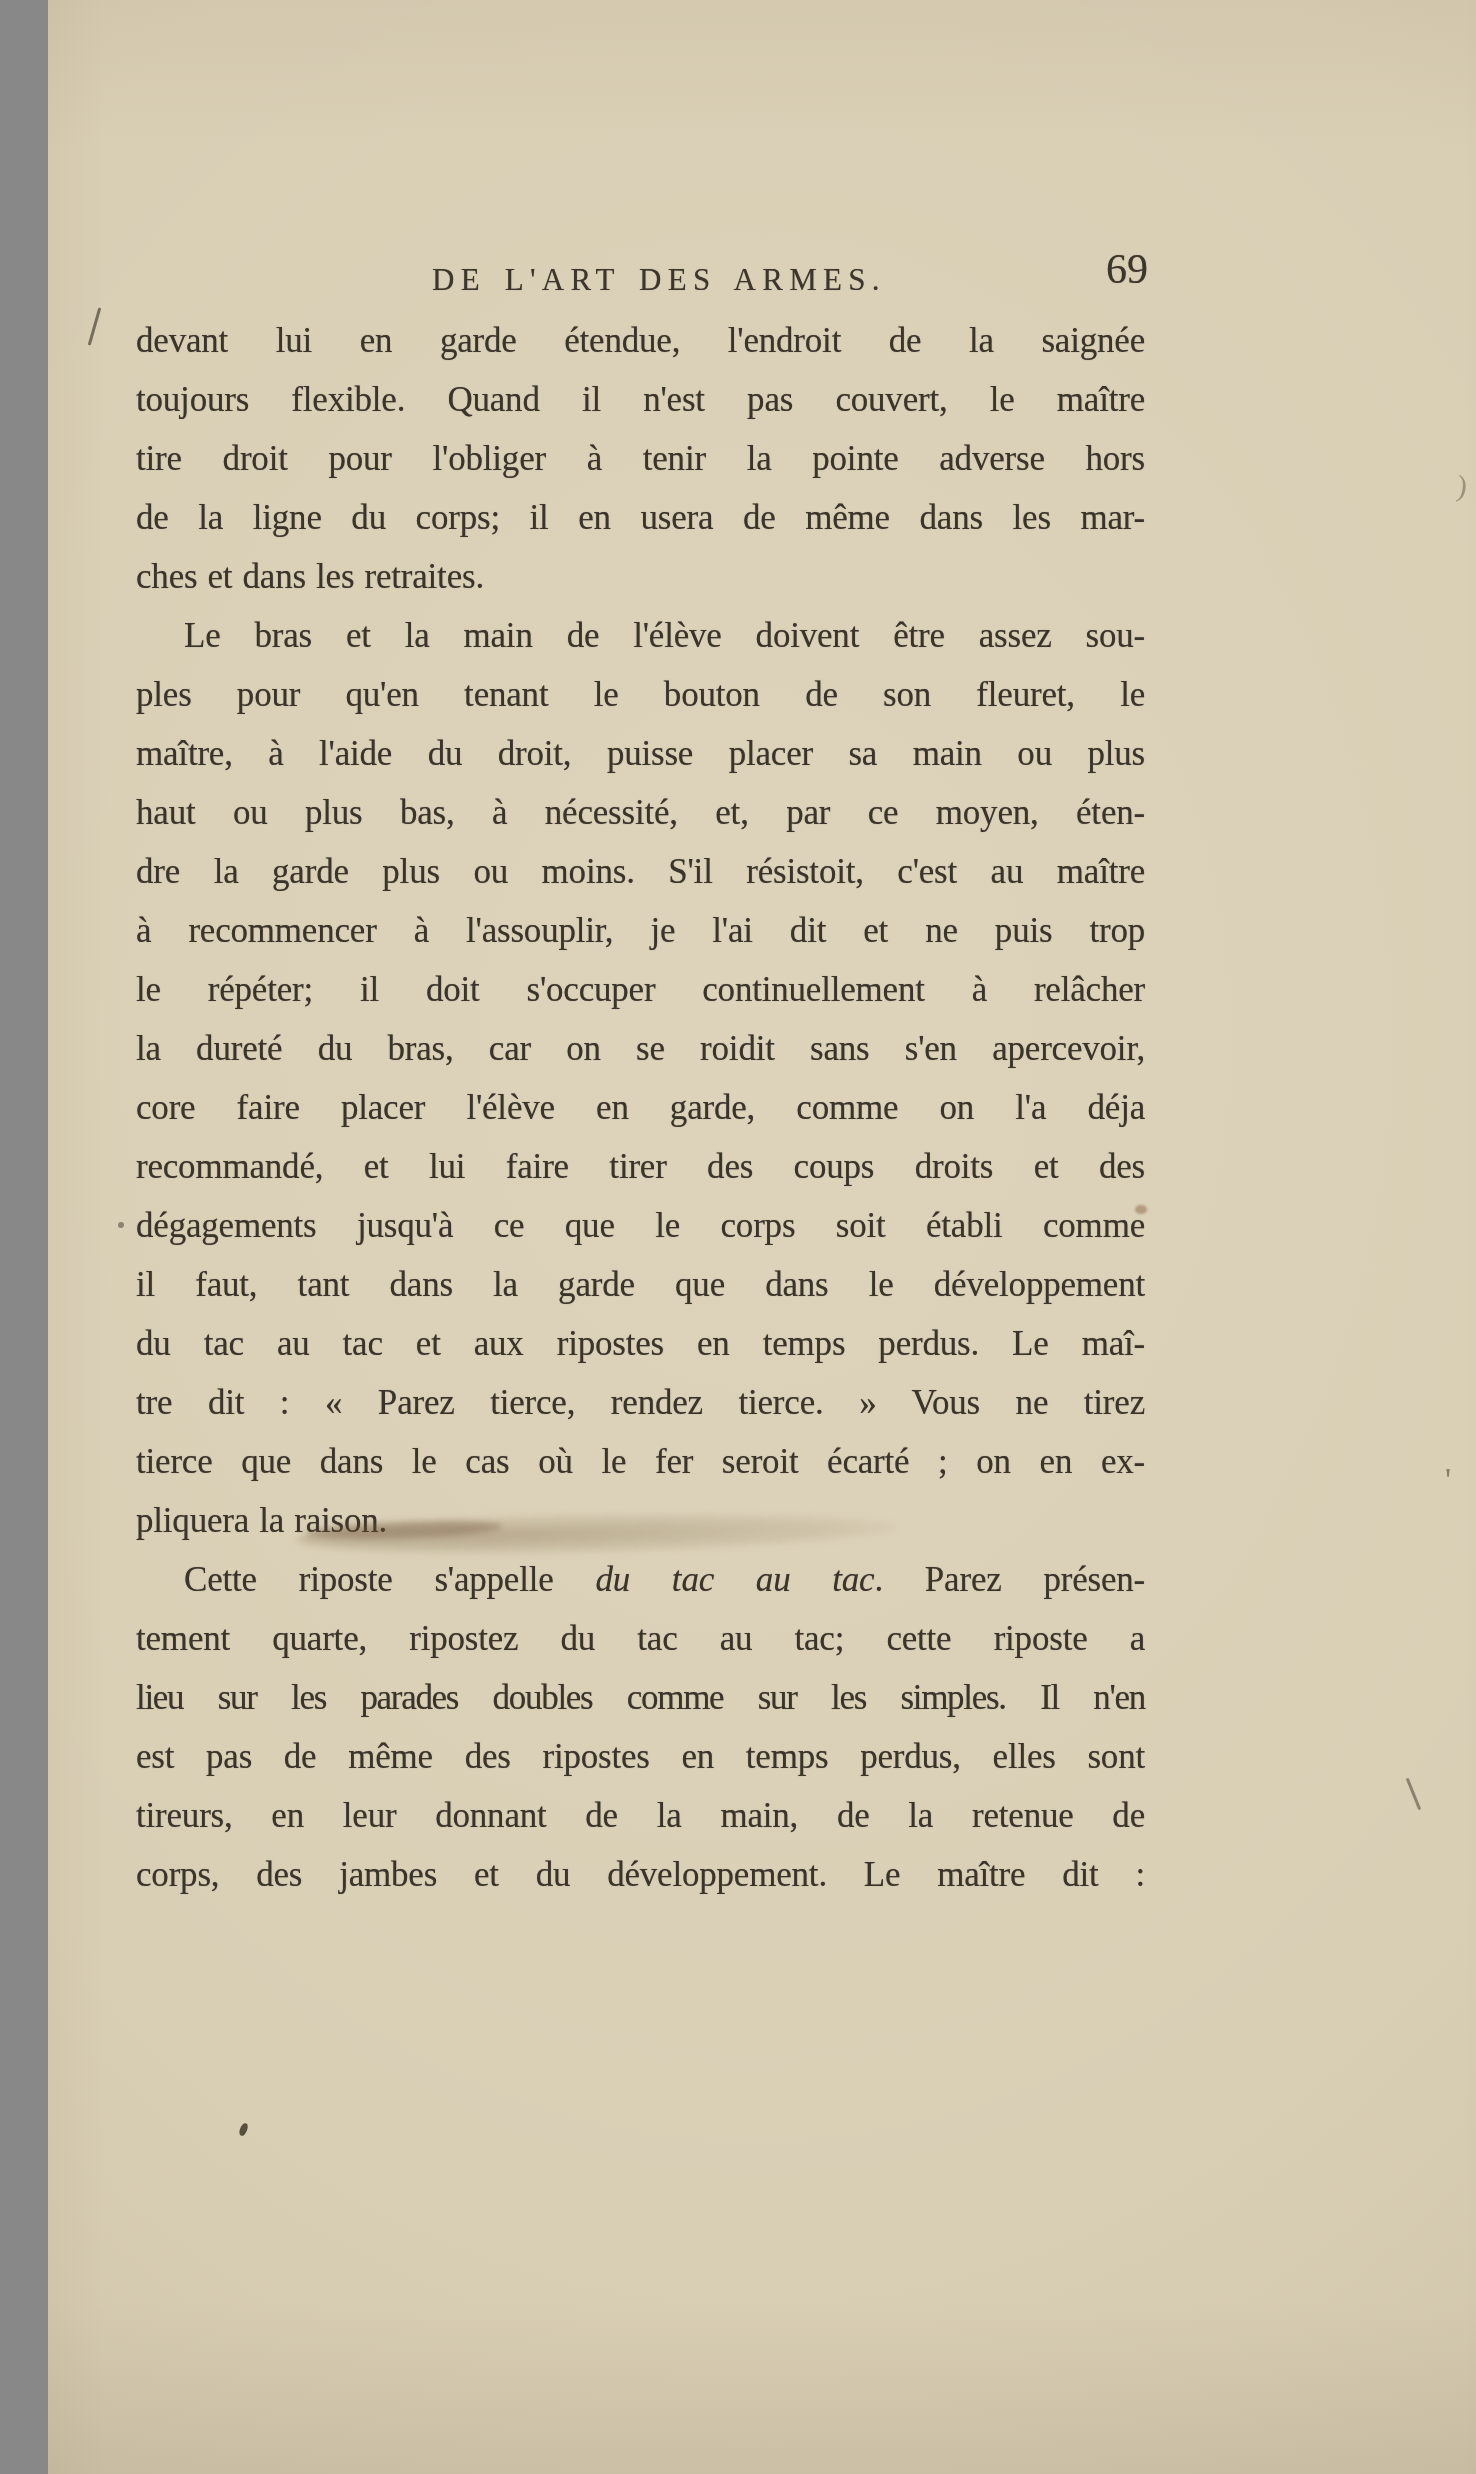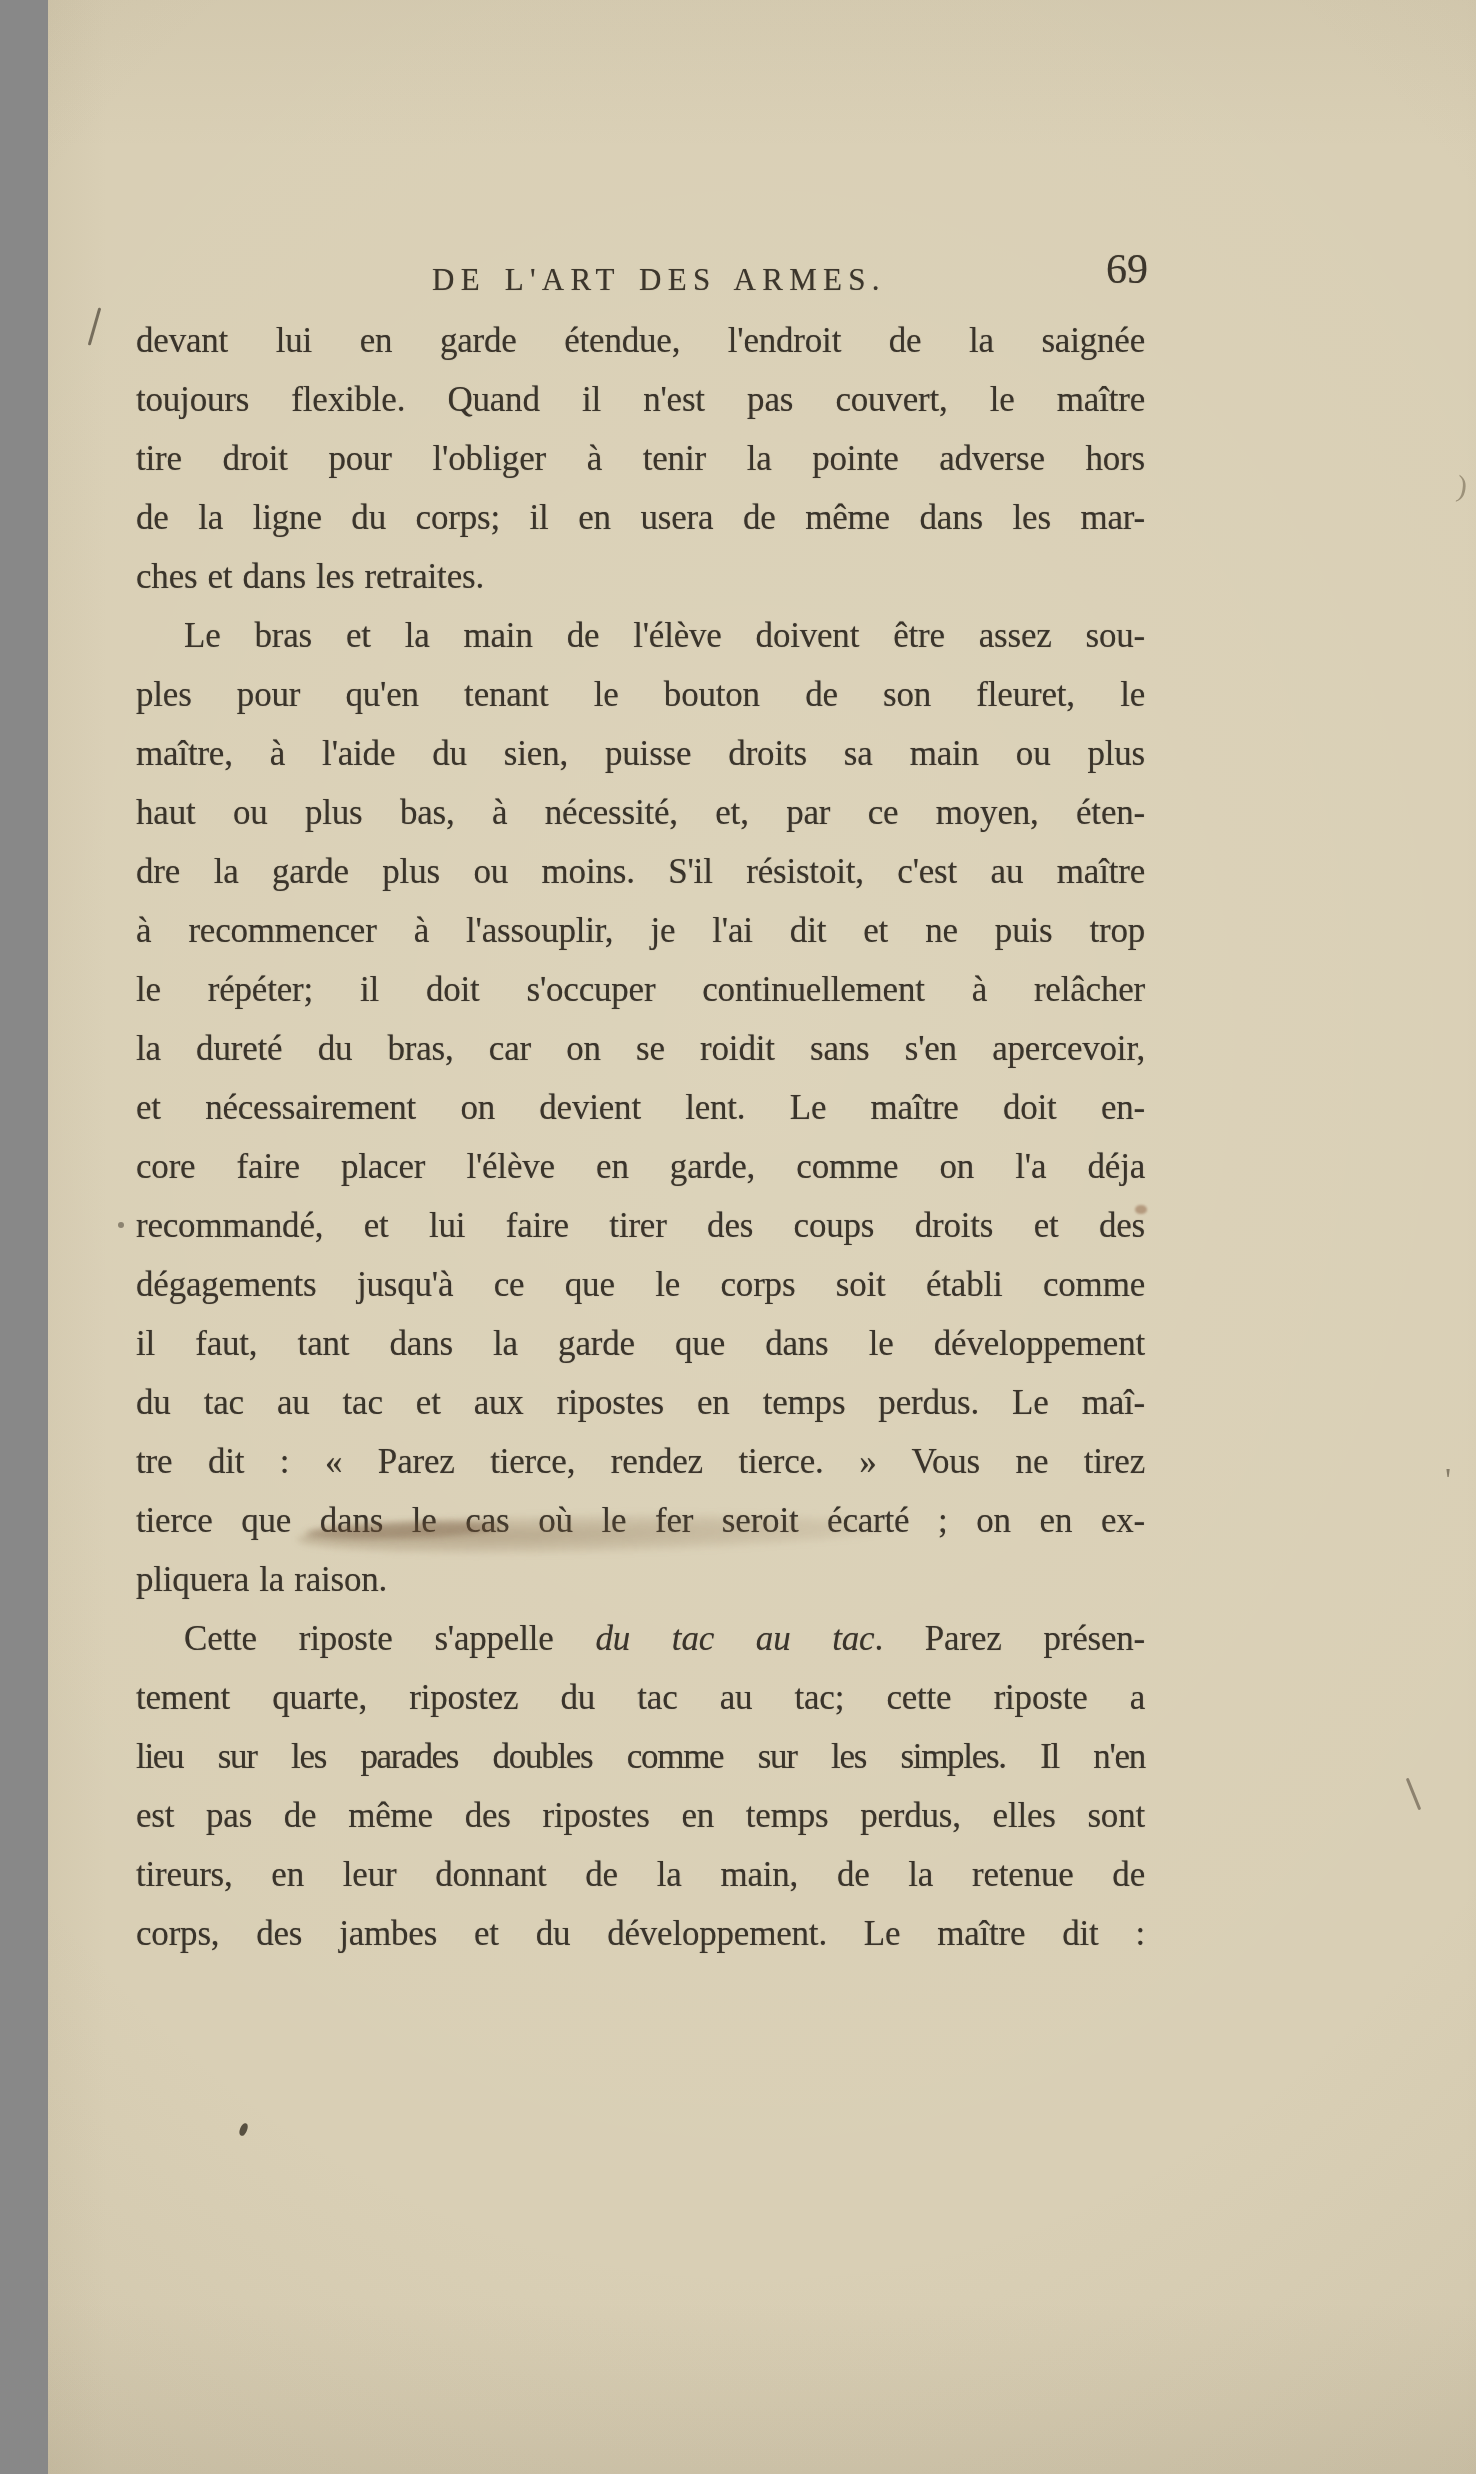--- a/index.html
+++ b/index.html
@@ -83,27 +83,26 @@
   <div class="folio">69</div>
 
   <div class="text-block">
       <div class="line"><span class="rm">devant lui en garde étendue, l'endroit de la saignée</span></div>
       <div class="line"><span class="rm">toujours flexible. Quand il n'est pas couvert, le maître</span></div>
       <div class="line"><span class="rm">tire droit pour l'obliger à tenir la pointe adverse hors</span></div>
       <div class="line"><span class="rm">de la ligne du corps; il en usera de même dans les mar-</span></div>
       <div class="line endp"><span class="rm">ches et dans les retraites.</span></div>
       <div class="line indent"><span class="rm">Le bras et la main de l'élève doivent être assez sou-</span></div>
       <div class="line"><span class="rm">ples pour qu'en tenant le bouton de son fleuret, le</span></div>
-      <div class="line"><span class="rm">maître, à l'aide du sien, puisse droits sa main ou plus</span></div>
+      <div class="line"><span class="rm">maître, à l'aide du droit, puisse placer sa main ou plus</span></div>
       <div class="line"><span class="rm">haut ou plus bas, à nécessité, et, par ce moyen, éten-</span></div>
       <div class="line"><span class="rm">dre la garde plus ou moins. S'il résistoit, c'est au maître</span></div>
       <div class="line"><span class="rm">à recommencer à l'assouplir, je l'ai dit et ne puis trop</span></div>
       <div class="line"><span class="rm">le répéter; il doit s'occuper continuellement à relâcher</span></div>
       <div class="line"><span class="rm">la dureté du bras, car on se roidit sans s'en apercevoir,</span></div>
-      <div class="line"><span class="rm">et nécessairement on devient lent. Le maître doit en-</span></div>
       <div class="line"><span class="rm">core faire placer l'élève en garde, comme on l'a déja</span></div>
       <div class="line"><span class="rm">recommandé, et lui faire tirer des coups droits et des</span></div>
       <div class="line"><span class="rm">dégagements jusqu'à ce que le corps soit établi comme</span></div>
       <div class="line"><span class="rm">il faut, tant dans la garde que dans le développement</span></div>
       <div class="line"><span class="rm">du tac au tac et aux ripostes en temps perdus. Le maî-</span></div>
       <div class="line"><span class="rm">tre dit : « Parez tierce, rendez tierce. » Vous ne tirez</span></div>
       <div class="line"><span class="rm">tierce que dans le cas où le fer seroit écarté ; on en ex-</span></div>
       <div class="line endp"><span class="rm">pliquera la raison.</span></div>
       <div class="line indent"><span class="rm">Cette riposte s'appelle </span><span class="it">du tac au tac</span><span class="rm">. Parez présen-</span></div>
       <div class="line"><span class="rm">tement quarte, ripostez du tac au tac; cette riposte a</span></div>

